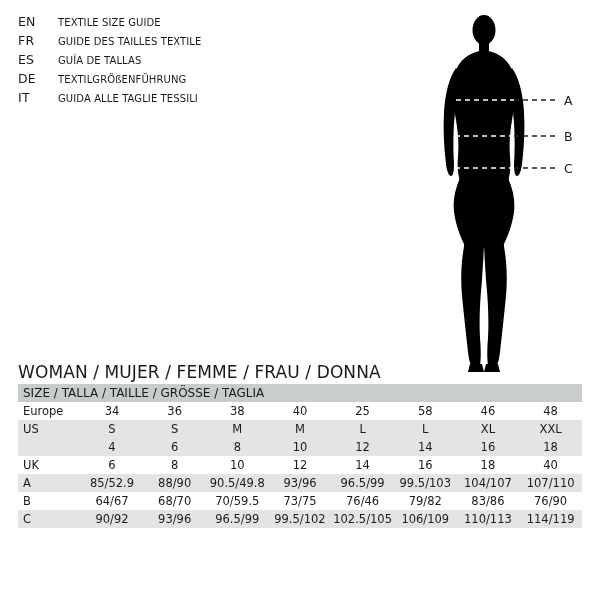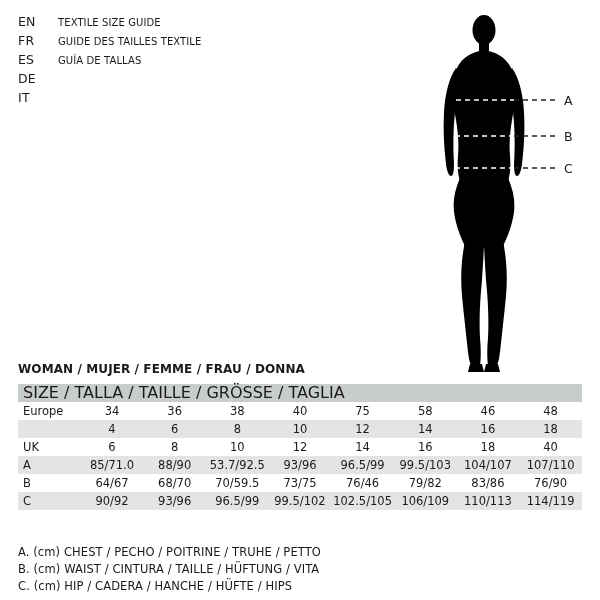--- a/index.html
+++ b/index.html
@@ -64,24 +64,23 @@
     font-size: 12.5px;
     color: #1a1a1a;
     font-family: "DejaVu Sans", sans-serif;
   }
 
   
   .woman-heading {
     position: absolute;
     left: 18px;
     top: 362px;
-    font-size: 12px;
+    font-size: 17px;
     letter-spacing: 0.1px;
     color: #1a1a1a;
-    font-weight: bold;
   }
 
   
   .table-wrap {
     position: absolute;
     left: 18px;
     top: 384px;
     width: 564px;
   }
   table.size-table {
@@ -103,21 +102,21 @@
   table.size-table td.label-cell,
   table.size-table th.label-cell {
     text-align: left;
     padding-left: 5px;
     width: 86px;
   }
   tr.head-row td {
     background: #c9cdc9;
     text-align: left;
     padding-left: 5px;
-    font-size: 16px;
+    font-size: 12px;
   }
   tr.band td {
     background: #e3e5e3;
   }
   tr.plain td {
     background: #ffffff;
     margin-left: 32px;
   }
 
   
@@ -147,23 +146,25 @@
     <div class="lang-row">
       <span class="lang-code">FR</span>
       <span class="lang-text">GUIDE DES TAILLES TEXTILE</span>
     </div>
     <div class="lang-row">
       <span class="lang-code">ES</span>
       <span class="lang-text">GUÍA DE TALLAS</span>
     </div>
     <div class="lang-row">
       <span class="lang-code">DE</span>
+      <span class="lang-text">TEXTILGRÖßENFÜHRUNG</span>
     </div>
     <div class="lang-row">
       <span class="lang-code">IT</span>
+      <span class="lang-text">GUIDA ALLE TAGLIE TESSILI</span>
     </div>
   </div>
 
   <div class="figure-area">
     <svg class="figure-svg" width="200" height="370" viewBox="0 0 200 370">
       <g fill="#000000">
 
         <ellipse cx="84" cy="22" rx="11.5" ry="15"></ellipse>
 
         <rect x="79" y="34" width="10" height="12"></rect>
@@ -249,26 +250,37 @@
         <tr class="head-row">
           <td colspan="9">SIZE / TALLA / TAILLE / GRÖSSE / TAGLIA</td>
         </tr>
 
         <tr class="plain">
           <td class="label-cell">Europe</td>
           <td>34</td>
           <td>36</td>
           <td>38</td>
           <td>40</td>
-          <td>75</td>
+          <td>25</td>
           <td>58</td>
           <td>46</td>
           <td>48</td>
         </tr>
 
+        <tr class="band">
+          <td class="label-cell">US</td>
+          <td>S</td>
+          <td>S</td>
+          <td>M</td>
+          <td>M</td>
+          <td>L</td>
+          <td>L</td>
+          <td>XL</td>
+          <td>XXL</td>
+        </tr>
 
         <tr class="band">
           <td class="label-cell"></td>
           <td>4</td>
           <td>6</td>
           <td>8</td>
           <td>10</td>
           <td>12</td>
           <td>14</td>
           <td>16</td>
@@ -282,23 +294,23 @@
           <td>10</td>
           <td>12</td>
           <td>14</td>
           <td>16</td>
           <td>18</td>
           <td>40</td>
         </tr>
 
         <tr class="band">
           <td class="label-cell">A</td>
-          <td>85/71.0</td>
+          <td>85/52.9</td>
           <td>88/90</td>
-          <td>53.7/92.5</td>
+          <td>90.5/49.8</td>
           <td>93/96</td>
           <td>96.5/99</td>
           <td>99.5/103</td>
           <td>104/107</td>
           <td>107/110</td>
         </tr>
 
         <tr class="plain">
           <td class="label-cell">B</td>
           <td>64/67</td>
@@ -319,19 +331,14 @@
           <td>99.5/102</td>
           <td>102.5/105</td>
           <td>106/109</td>
           <td>110/113</td>
           <td>114/119</td>
         </tr>
       </tbody>
     </table>
   </div>
 
-  <div class="footnotes">
-    <div class="footnote">A. (cm) CHEST / PECHO / POITRINE / TRUHE / PETTO</div>
-    <div class="footnote">B. (cm) WAIST / CINTURA / TAILLE / HÜFTUNG / VITA</div>
-    <div class="footnote">C. (cm) HIP / CADERA / HANCHE / HÜFTE / HIPS</div>
-  </div>
 
 </div>
 
 </body></html>

